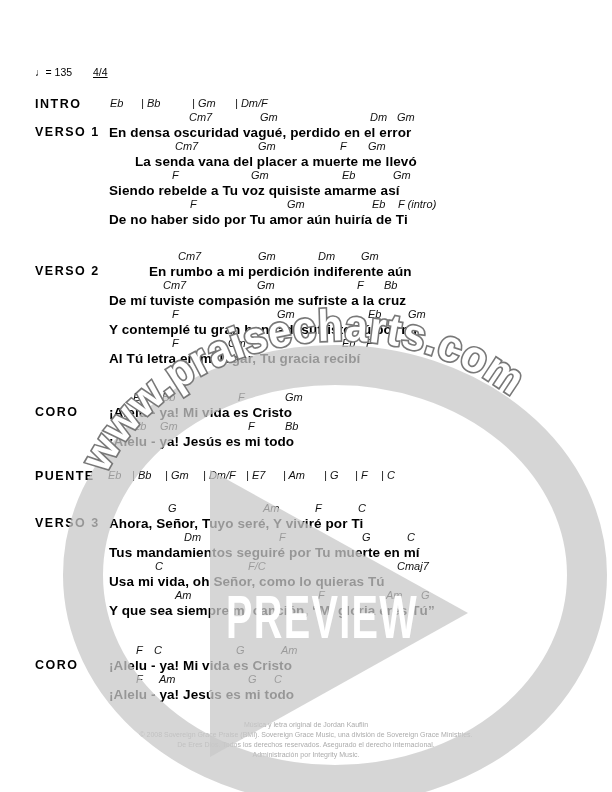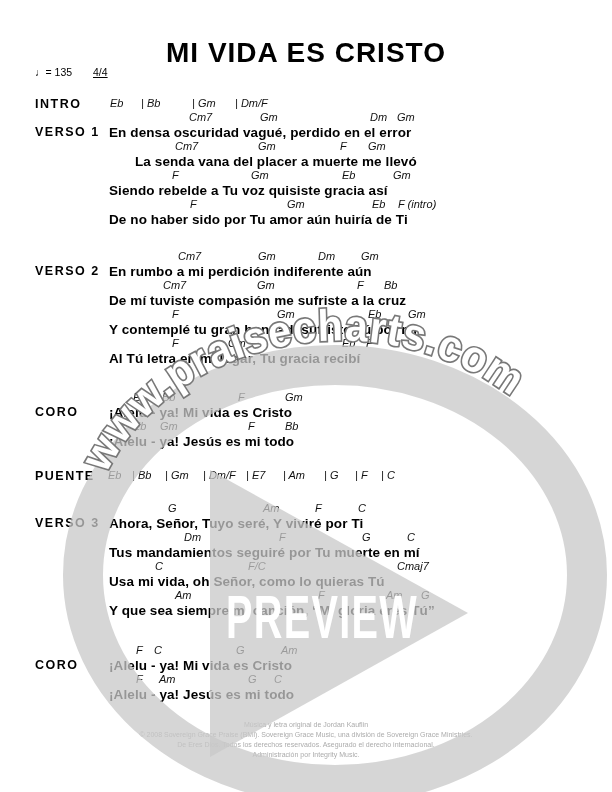--- a/index.html
+++ b/index.html
@@ -32,21 +32,20 @@
   .watermark {
     position:absolute; top:0; left:0; width:612px; height:792px;
     pointer-events:none;
   }
 </style>
 </head>
 <body>
 
 <div class="page">
 
-  <div class="title">MI VIDA ES CRISTO</div>
 
   <div class="tempo"><span>♩</span><span>= 135</span></div>
 
   <div class="timesig">4/4</div>
 
   <div id="song">
       <div class="section-label" style="top: 97px;">INTRO</div>
       <div class="chord" style="top: 97px; left: 110px;">Eb</div>
       <div class="chord" style="top: 97px; left: 141px;">| Bb</div>
       <div class="chord" style="top: 97px; left: 192px;">| Gm</div>
@@ -59,32 +58,32 @@
       <div class="lyric" style="top: 125px;">En densa oscuridad vagué, perdido en el error</div>
       <div class="chord" style="top: 140px; left: 175px;">Cm7</div>
       <div class="chord" style="top: 140px; left: 258px;">Gm</div>
       <div class="chord" style="top: 140px; left: 340px;">F</div>
       <div class="chord" style="top: 140px; left: 368px;">Gm</div>
       <div class="lyric" style="top: 154px; margin-left: 26px;">La senda vana del placer a muerte me llevó</div>
       <div class="chord" style="top: 169px; left: 172px;">F</div>
       <div class="chord" style="top: 169px; left: 251px;">Gm</div>
       <div class="chord" style="top: 169px; left: 342px;">Eb</div>
       <div class="chord" style="top: 169px; left: 393px;">Gm</div>
-      <div class="lyric" style="top: 183px;">Siendo rebelde a Tu voz quisiste gracia así</div>
+      <div class="lyric" style="top: 183px;">Siendo rebelde a Tu voz quisiste amarme así</div>
       <div class="chord" style="top: 198px; left: 190px;">F</div>
       <div class="chord" style="top: 198px; left: 287px;">Gm</div>
       <div class="chord" style="top: 198px; left: 372px;">Eb</div>
       <div class="chord" style="top: 198px; left: 398px; text-align: right;">F (intro)</div>
       <div class="lyric" style="top: 212px;">De no haber sido por Tu amor aún huiría de Ti</div>
       <div class="section-label" style="top: 264px;">VERSO 2</div>
       <div class="chord" style="top: 250px; left: 178px;">Cm7</div>
       <div class="chord" style="top: 250px; left: 258px;">Gm</div>
       <div class="chord" style="top: 250px; left: 318px;">Dm</div>
       <div class="chord" style="top: 250px; left: 361px;">Gm</div>
-      <div class="lyric" style="top: 264px;">En rumbo a mi perdición indiferente aún</div>
+      <div class="lyric" style="top: 264px; margin-left: 40px;">En rumbo a mi perdición indiferente aún</div>
       <div class="chord" style="top: 279px; left: 163px;">Cm7</div>
       <div class="chord" style="top: 279px; left: 257px;">Gm</div>
       <div class="chord" style="top: 279px; left: 357px;">F</div>
       <div class="chord" style="top: 279px; left: 384px;">Bb</div>
       <div class="lyric" style="top: 293px;">De mí tuviste compasión me sufriste a la cruz</div>
       <div class="chord" style="top: 308px; left: 172px;">F</div>
       <div class="chord" style="top: 308px; left: 277px;">Gm</div>
       <div class="chord" style="top: 308px; left: 368px;">Eb</div>
       <div class="chord" style="top: 308px; left: 408px;">Gm</div>
       <div class="lyric" style="top: 322px;">Y contemplé tu gran bondad, sufriste Tú por mí</div>

